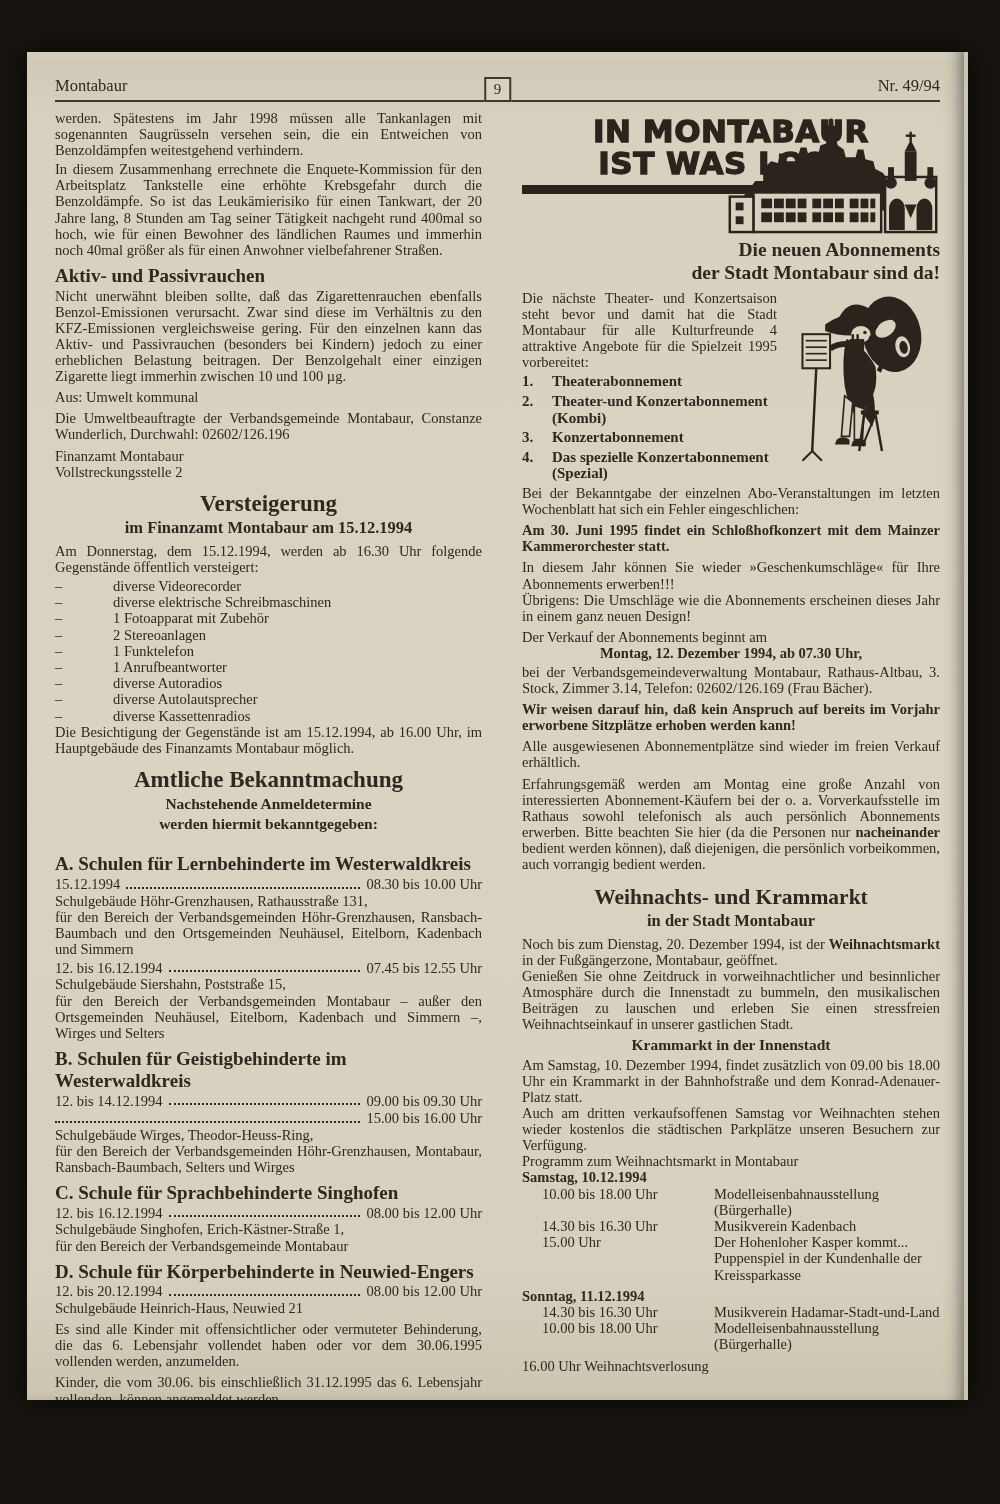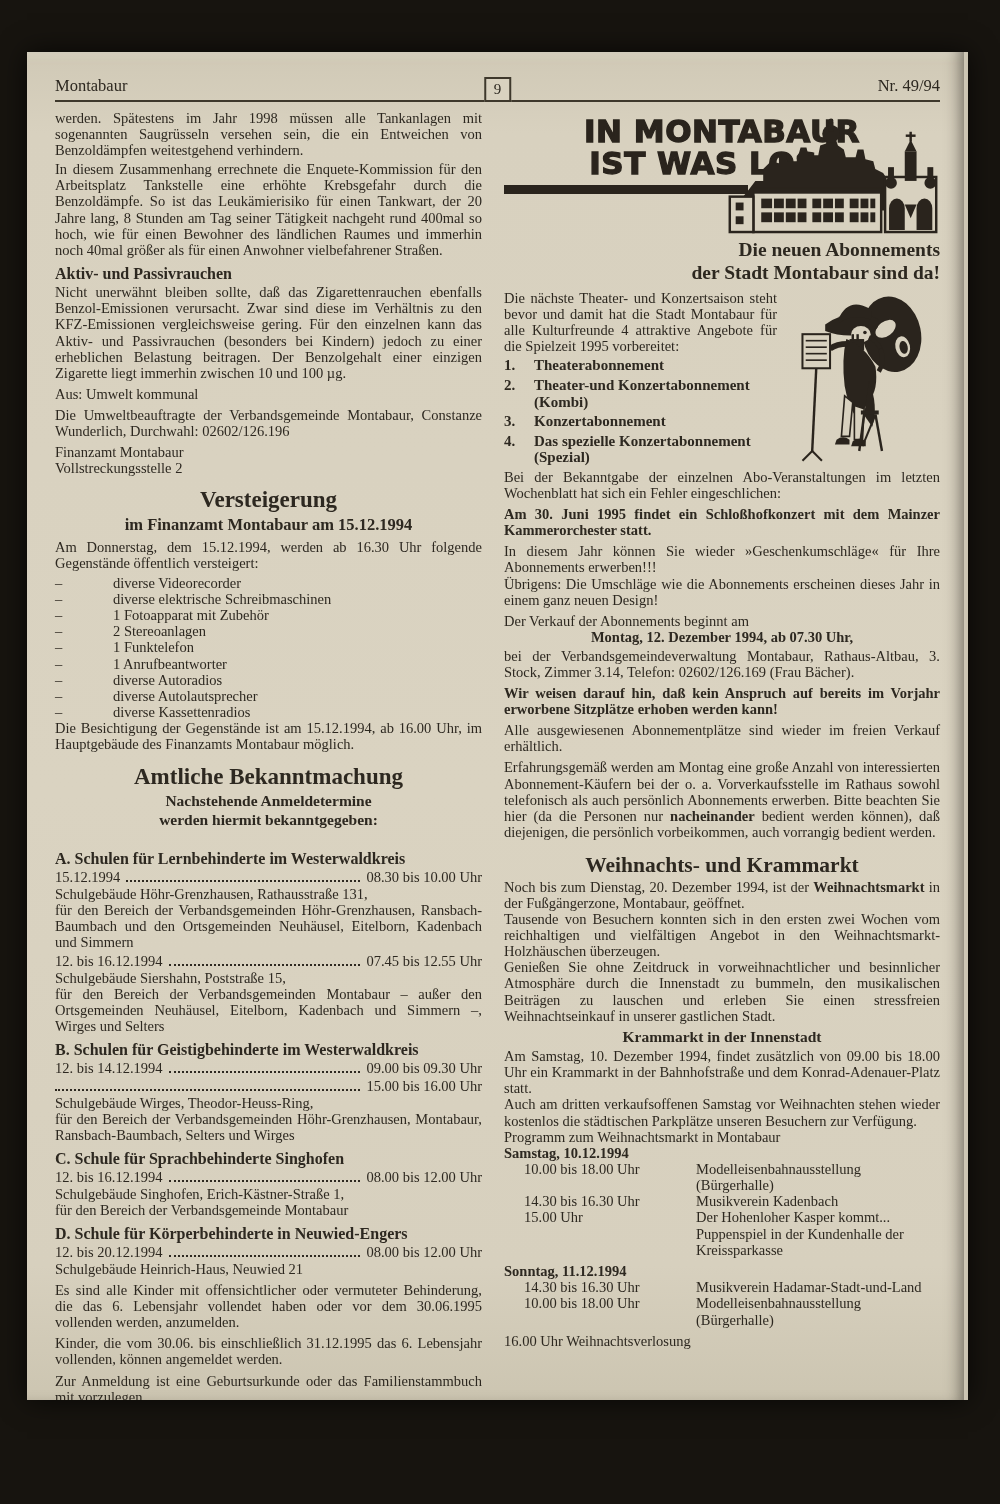--- a/index.html
+++ b/index.html
@@ -26,34 +26,34 @@
     border-bottom:2px solid #3e382c;
     display:flex; justify-content:space-between; align-items:flex-end;
     padding-bottom:4px; font-size:16.5px;
   }
   .page-num {
     position:absolute; left:50%; bottom:-2px; transform:translateX(-50%);
     border:2px solid #3e382c; background:#d9d2c0;
     padding:1px 8px 2px 8px; font-size:15px; line-height:1.2;
   }
 
-  .cols { display:flex; gap:22px; margin:8px 28px 0 28px; }
+  .cols { display:flex; gap:40px; margin:8px 28px 0 28px; }
   .col-left  { width:427px; flex:none; }
   .col-right { flex:1; min-width:0; position:relative; }
 
   .p { font-size:14.5px; line-height:16.1px; text-align:justify; margin:0 0 3px 0; hyphens:auto; }
   .tight { margin-bottom:0; }
   .gap { margin-top:5px; }
   .b { font-weight:bold; }
   .center { text-align:center; }
 
   .h-big { font-size:23px; font-weight:bold; text-align:center; margin:11px 0 2px 0; line-height:1.1; }
   .h-sub { font-size:16.5px; font-weight:bold; text-align:center; margin:0 0 5px 0; line-height:1.2; }
   .h-sub2 { font-size:15.5px; font-weight:bold; text-align:center; margin:2px 0 20px 0; line-height:1.25; }
-  .h-inline { font-size:16px; font-weight:bold; margin:7px 0 1px 0; line-height:1.15; text-align:left; }
+  .h-inline { font-size:19px; font-weight:bold; margin:7px 0 1px 0; line-height:1.15; text-align:left; }
 
   .dashrow { display:grid; grid-template-columns:58px 1fr; font-size:14.5px; line-height:16.2px; }
   .dotrow { display:flex; font-size:14.5px; line-height:16.6px; margin-top:1px; }
   .dots { flex:1; align-self:flex-end; border-bottom:2px dotted #2d2820; margin:0 6px 4px 6px; min-width:30px; }
 
   
   .logo { position:relative; height:116px; margin:6px 0 6px 0;text-align:center; }
   .logo-line {
     font-family:"DejaVu Sans", sans-serif; font-weight:bold;
     font-size:31px; line-height:1.02; color:#2a241d; letter-spacing:.5px;
@@ -335,23 +335,23 @@
       <div class="p gap tight">In diesem Jahr können Sie wieder »Geschenkumschläge« für Ihre Abonnements erwerben!!!</div>
       <div class="p">Übrigens: Die Umschläge wie die Abonnements erscheinen dieses Jahr in einem ganz neuen Design!</div>
       <div class="p gap tight">Der Verkauf der Abonnements beginnt am</div>
       <div class="p b center">Montag, 12. Dezember 1994, ab 07.30 Uhr,</div>
       <div class="p">bei der Verbandsgemeindeverwaltung Montabaur, Rathaus-Altbau, 3. Stock, Zimmer 3.14, Telefon: 02602/126.169 (Frau Bächer).</div>
       <div class="p b gap">Wir weisen darauf hin, daß kein Anspruch auf bereits im Vorjahr erworbene Sitzplätze erhoben werden kann!</div>
       <div class="p gap">Alle ausgewiesenen Abonnementplätze sind wieder im freien Verkauf erhältlich.</div>
       <div class="p gap"><span>Erfahrungsgemäß werden am Montag eine große Anzahl von interessierten Abonnement-Käufern bei der o. a. Vorverkaufsstelle im Rathaus sowohl telefonisch als auch persönlich Abonnements erwerben. Bitte beachten Sie hier (da die Personen nur </span><span style="font-weight: bold;">nacheinander</span><span> bedient werden können), daß diejenigen, die persönlich vorbeikommen, auch vorrangig bedient werden.</span></div>
 
       <div class="market-title">Weihnachts- und Krammarkt</div>
+      <div class="h-sub">in der Stadt Montabaur</div>
 
       <div class="p tight"><span>Noch bis zum Dienstag, 20. Dezember 1994, ist der </span><span style="font-weight: bold;">Weihnachtsmarkt</span><span> in der Fußgängerzone, Montabaur, geöffnet.</span></div>
-      <div class="p tight">Tausende von Besuchern konnten sich in den ersten zwei Wochen vom reichhaltigen und vielfältigen Angebot in den Weihnachtsmarkt-Holzhäuschen überzeugen.</div>
       <div class="p">Genießen Sie ohne Zeitdruck in vorweihnachtlicher und besinnlicher Atmosphäre durch die Innenstadt zu bummeln, den musikalischen Beiträgen zu lauschen und erleben Sie einen stressfreien Weihnachtseinkauf in unserer gastlichen Stadt.</div>
       <div class="h-sub2" style="margin:1px 0 2px">Krammarkt in der Innenstadt</div>
       <div class="p tight">Am Samstag, 10. Dezember 1994, findet zusätzlich von 09.00 bis 18.00 Uhr ein Krammarkt in der Bahnhofstraße und dem Konrad-Adenauer-Platz statt.</div>
       <div class="p tight">Auch am dritten verkaufsoffenen Samstag vor Weihnachten stehen wieder kostenlos die städtischen Parkplätze unseren Besuchern zur Verfügung.</div>
       <div class="p tight">Programm zum Weihnachtsmarkt in Montabaur</div>
 
       <div class="p b tight">Samstag, 10.12.1994</div>
       <div class="prow">
           <span>10.00 bis 18.00 Uhr</span>
           <span class="pevent">Modelleisenbahnausstellung (Bürgerhalle)</span>

